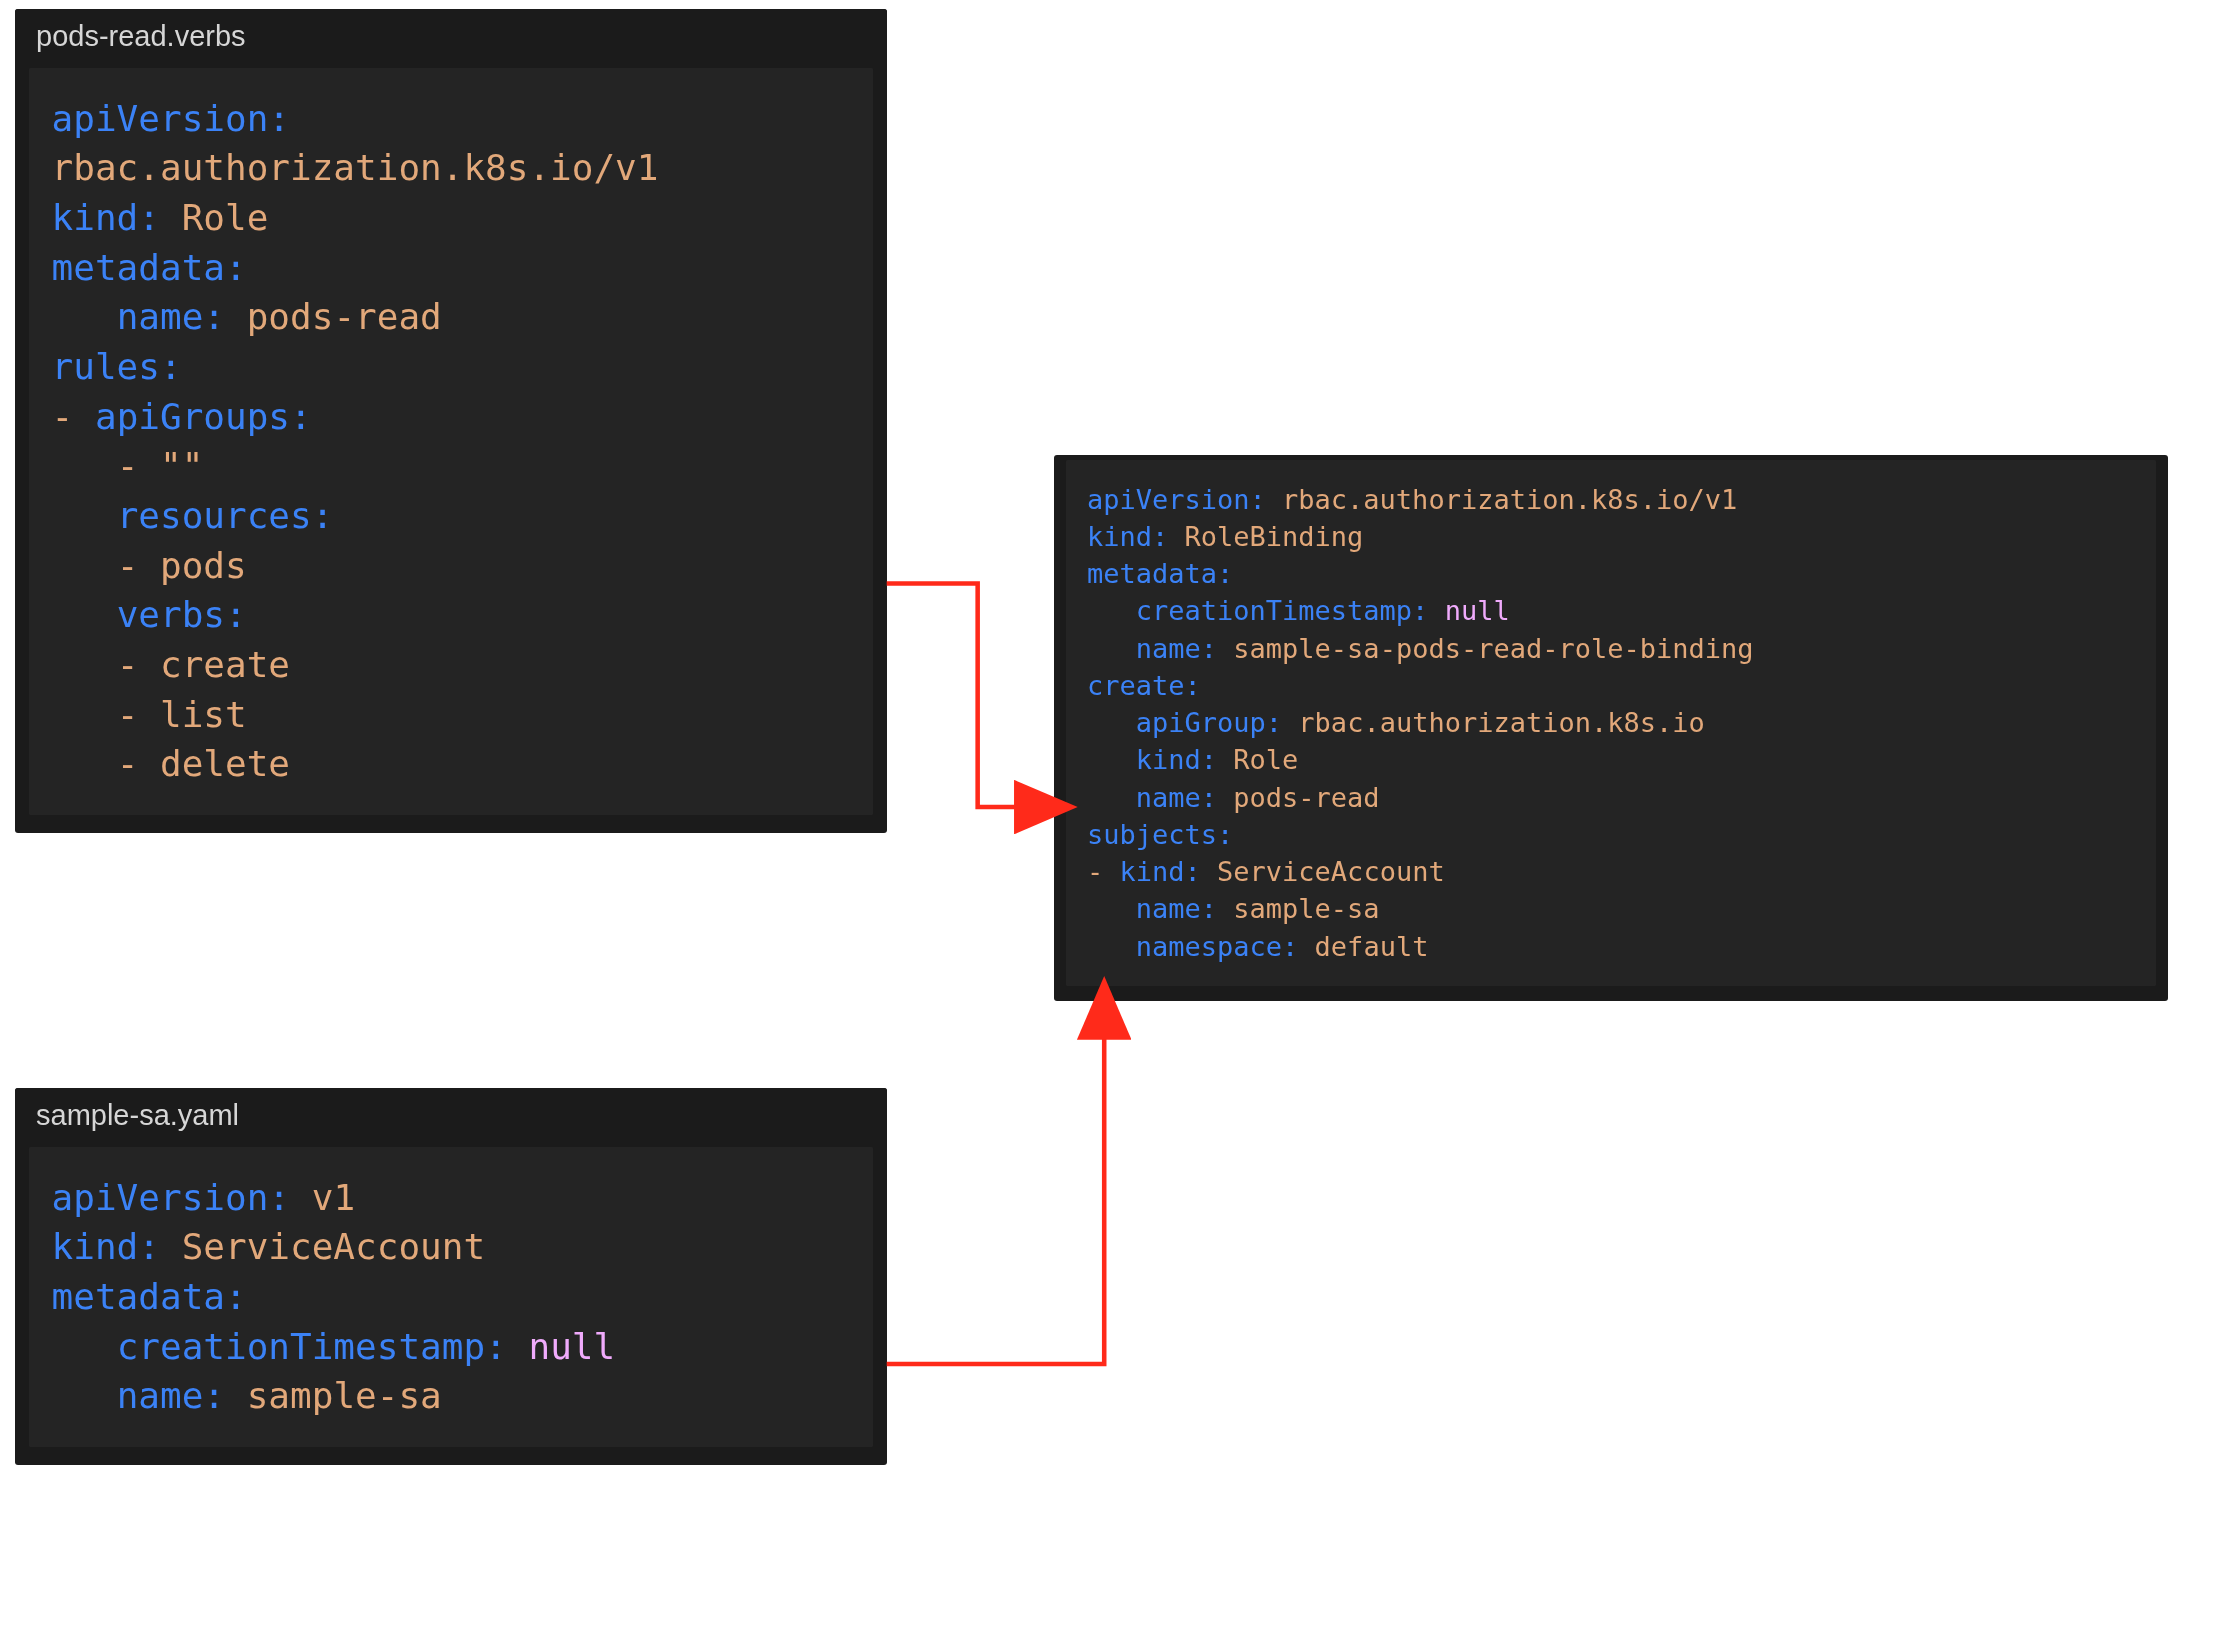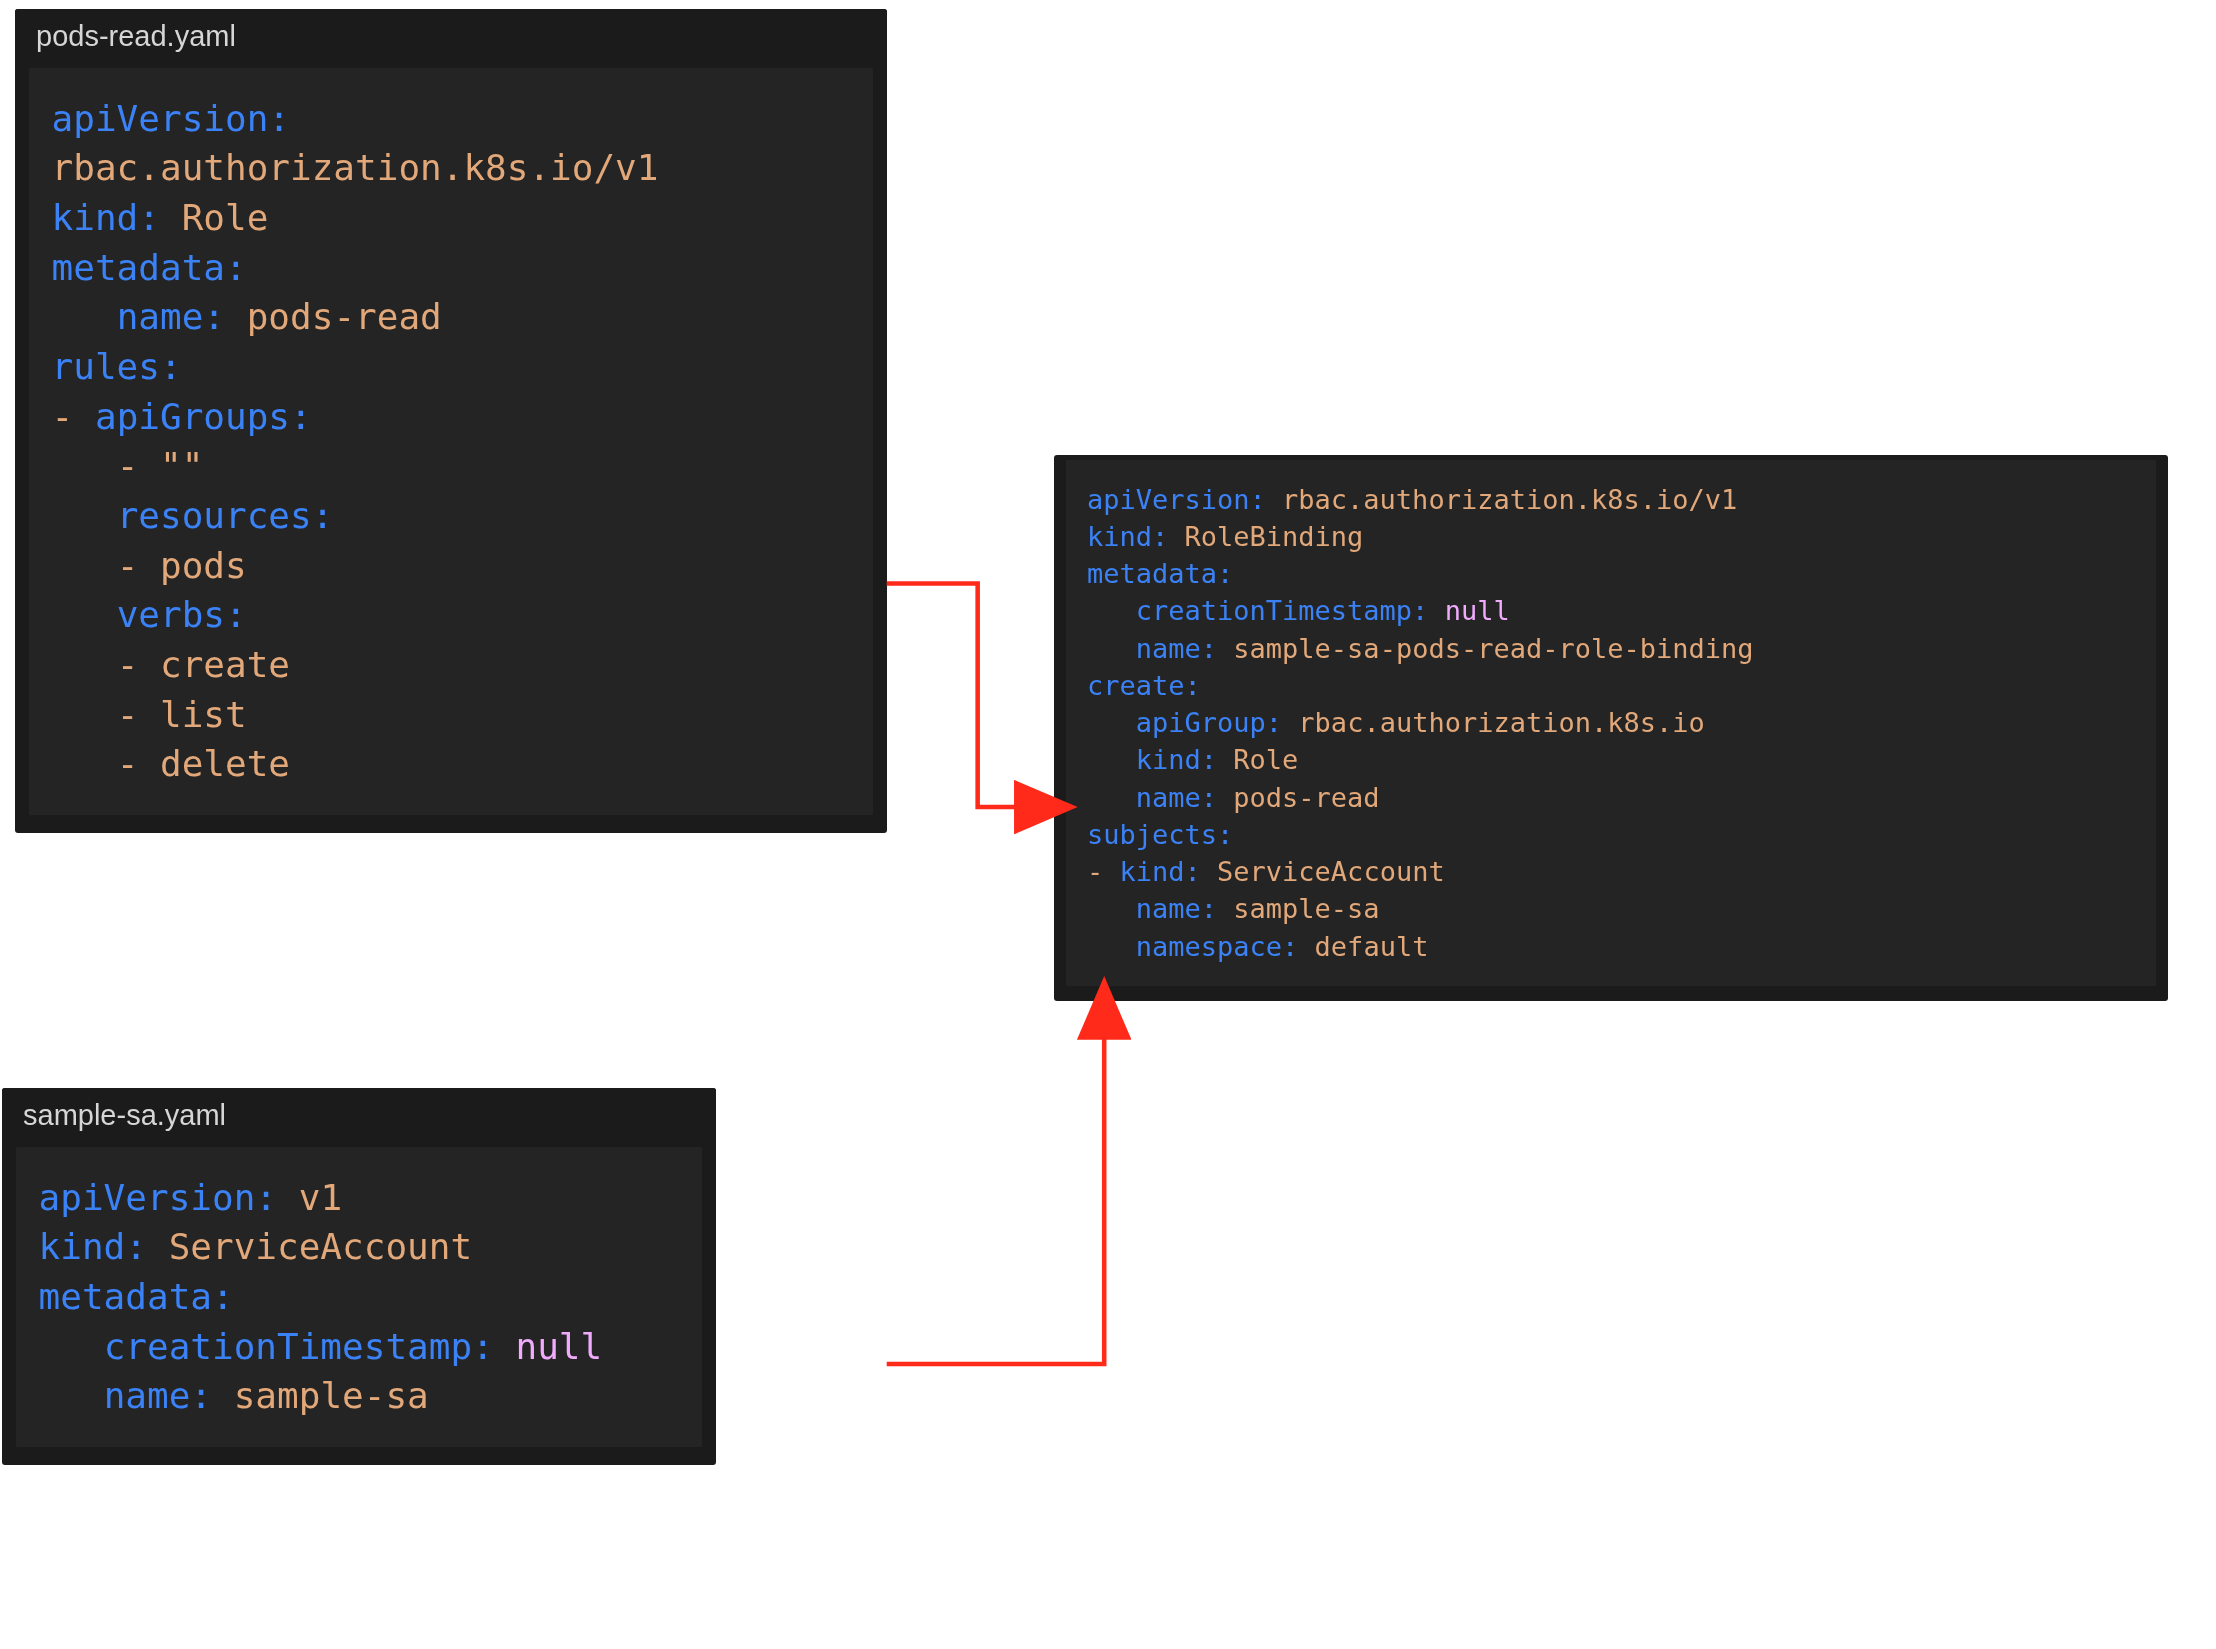--- a/index.html
+++ b/index.html
@@ -35,21 +35,21 @@
     line-height: 1.38;
   }
   .tok-key { color: #3b82f6; }
   .tok-val { color: #e2a87a; margin-top: 42px; }
   .tok-null { color: #f0abfc; }
   .tok-str { color: #e2a87a; }
   .tok-dash { color: #e2a87a; }
 
   
   #card-pods-read { left: 15px; top: 9px; width: 872px; font-size: 36px; }
-  #card-sample-sa { left: 2px; top: 1088px; width: 714px; font-size: 36px; }
+  #card-sample-sa { left: 15px; top: 1088px; width: 872px; font-size: 36px; }
   #card-binding   { left: 1054px; top: 455px; width: 1114px; font-size: 27px; }
   #card-binding .card-title { font-size: 26px; padding: 9px 18px; }
   #card-binding .card-body  { padding: 21px 21px; margin: 4.5px 12px 15px 12px; }
 
   
   svg.arrows {
     position: absolute;
     left: 0; top: 0;
     width: 2216px; height: 1649px;
     pointer-events: none;
@@ -68,21 +68,21 @@
     user-select: none;
     z-index: -1;
   }
 </style>
 </head>
 <body>
 
 <div class="watermark"></div>
 
 <div class="card" id="card-pods-read">
-  <div class="card-title">pods-read.yaml</div>
+  <div class="card-title">pods-read.verbs</div>
   <div class="card-body">
 <pre><span class="tok-key">apiVersion:</span>
 <span class="tok-val">rbac.authorization.k8s.io/v1</span>
 <span class="tok-key">kind:</span> <span class="tok-val">Role</span>
 <span class="tok-key">metadata:</span>
    <span class="tok-key">name:</span> <span class="tok-val">pods-read</span>
 <span class="tok-key">rules:</span>
 <span class="tok-dash">-</span> <span class="tok-key">apiGroups:</span>
    <span class="tok-dash">-</span> <span class="tok-str">""</span>
    <span class="tok-key">resources:</span>

